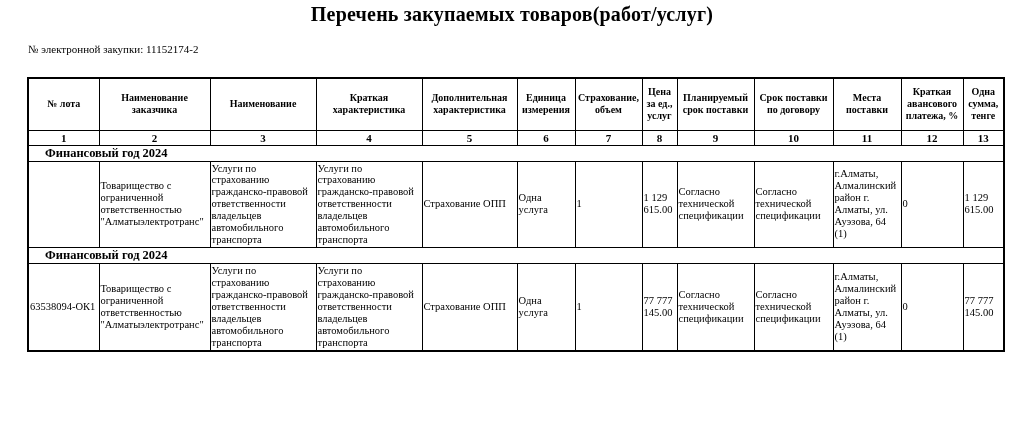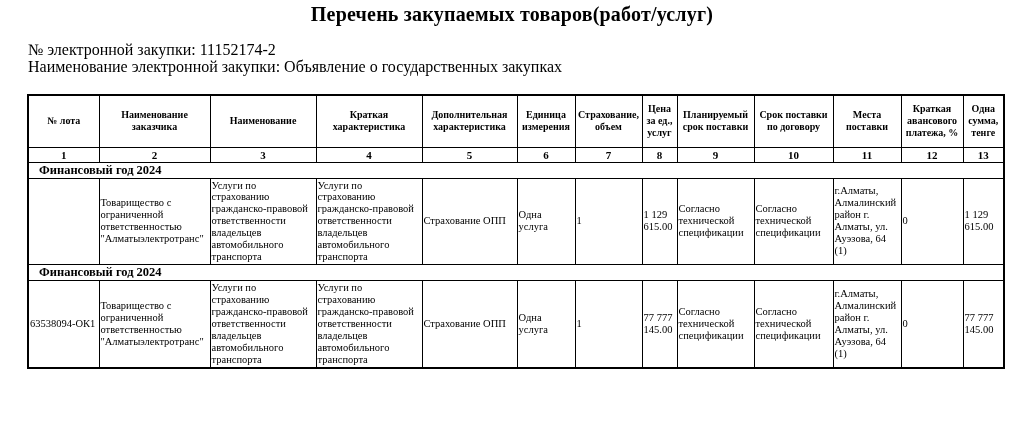--- a/index.html
+++ b/index.html
@@ -14,21 +14,21 @@
   .doc-title {
     text-align: center;
     font-weight: bold;
     font-size: 20px;
     padding-top: 3px;
     letter-spacing: 0.2px;
   }
 
   .meta-block {
     margin: 15px 0 0 28px;
-    font-size: 16px;
+    font-size: 11px;
     line-height: 17px;
   }
   .meta-line span { white-space: pre; }
 
   table.proc-table {
     margin: 19px 0 0 27px;
     border-collapse: collapse;
     table-layout: fixed;
     width: 976px;
     border: 2px solid #000000;
@@ -50,39 +50,38 @@
     font-weight: bold;
     font-size: 11px;
     text-align: center;
     padding: 0 1px;
     height: 15px;
   }
   .proc-table tr.section-row td {
     font-weight: bold;
     font-size: 12.5px;
     text-align: left;
-    padding: 0 10px;
+    padding: 0 16px;
     height: 16px;
   }
   .proc-table tr.data-row td {
     font-size: 10.5px;
     line-height: 1.14;
     text-align: left;
     padding: 1px;
     height: 86px;
   }
 </style>
 </head>
 <body>
 
 <div class="doc-title">Перечень закупаемых товаров(работ/услуг)</div>
 
 <div class="meta-block">
   <div class="meta-line"><span>№ электронной закупки: </span><span>11152174-2</span></div>
-  <div class="meta-line"><span>Наименование электронной закупки: </span><span>Объявление о государственных закупках</span></div>
 </div>
 
 <table class="proc-table">
   <colgroup>
     <col style="width:71px">
       <col style="width:111px">
       <col style="width:106px">
       <col style="width:106px">
     <col style="width:95px">
       <col style="width:58px">

